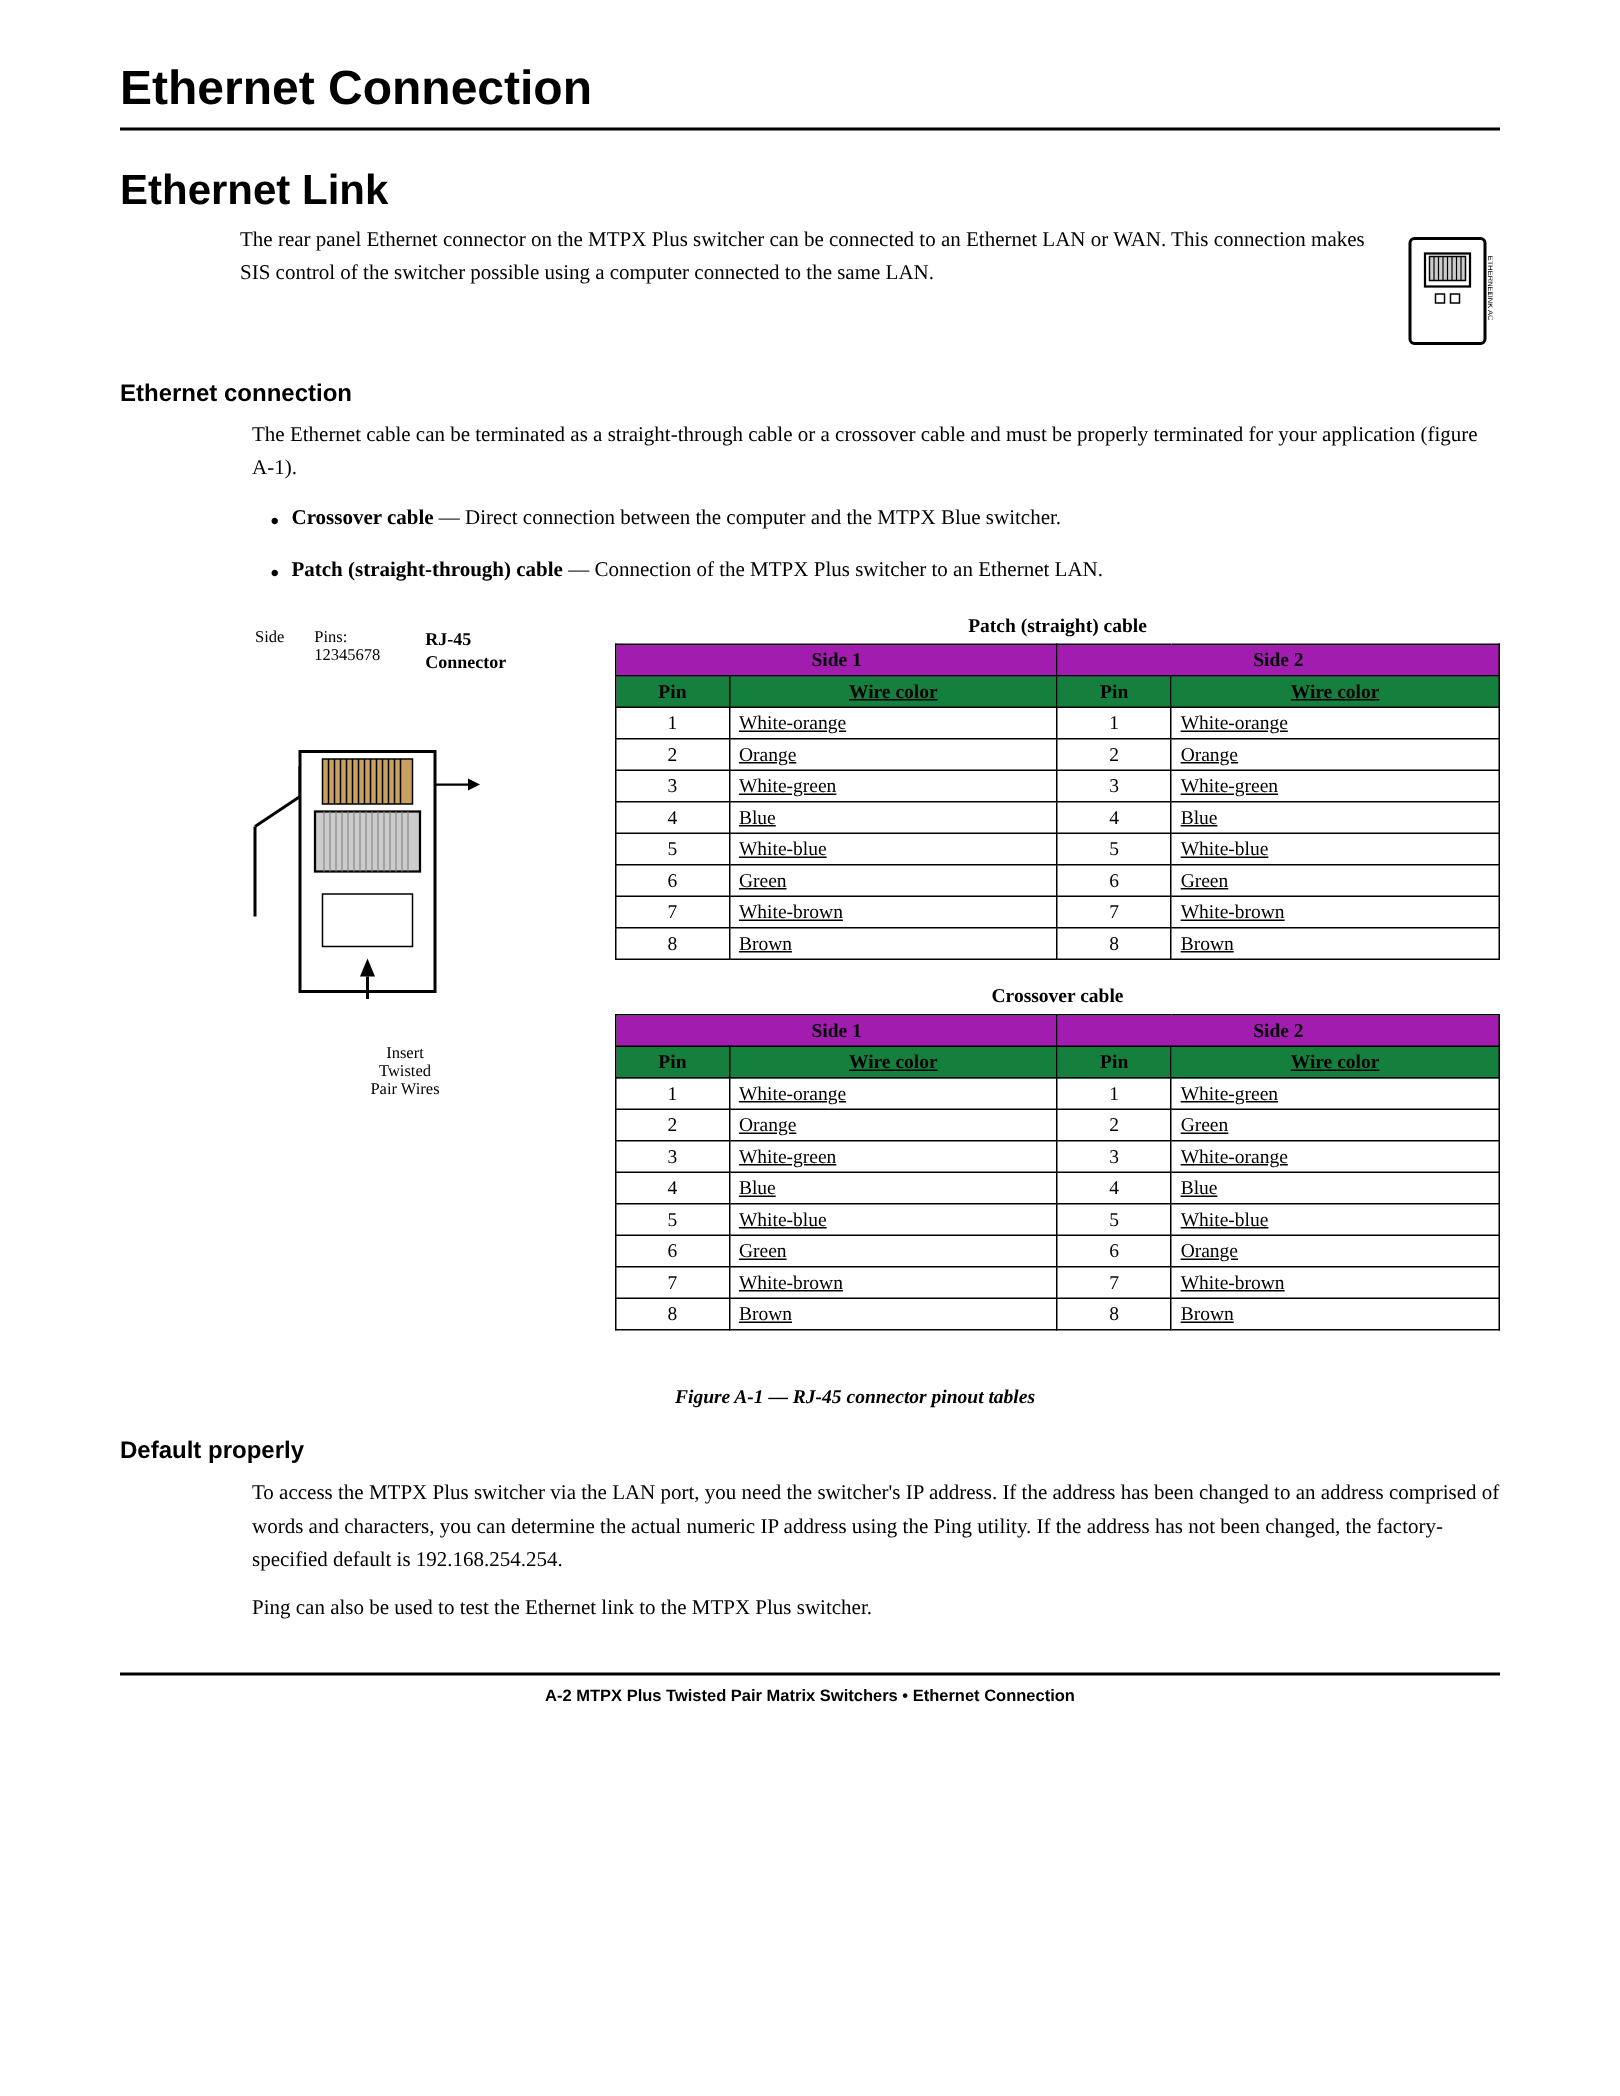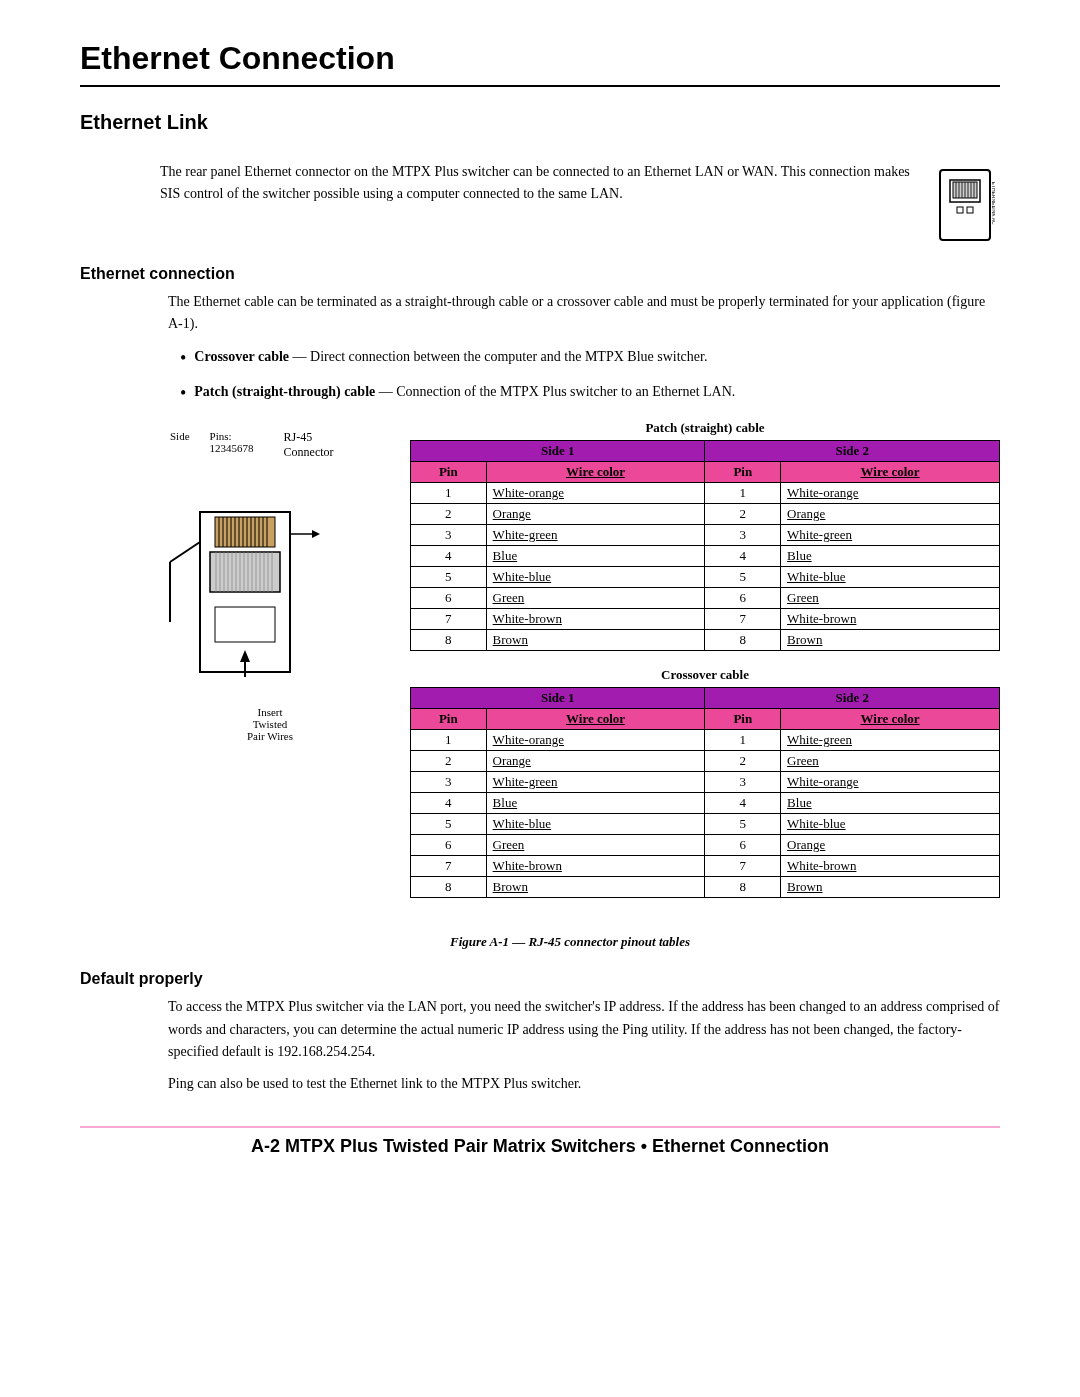--- a/index.html
+++ b/index.html
@@ -14,24 +14,24 @@
     }
     .page-title {
       font-size: 32px;
       font-weight: bold;
       font-family: Arial, Helvetica, sans-serif;
       border-bottom: 2px solid #000;
       padding-bottom: 8px;
       margin-bottom: 24px;
     }
     .section-heading {
-      font-size: 20px;
+      font-size: 28px;
       font-weight: bold;
       font-family: Arial, Helvetica, sans-serif;
-      margin-bottom: 27px;
+      margin-bottom: 7px;
     }
     .sub-heading {
       font-size: 16px;
       font-weight: bold;
       font-family: Arial, Helvetica, sans-serif;
       margin-bottom: 8px;
     }
     .intro-block {
       display: flex;
       gap: 20px;
@@ -106,47 +106,47 @@
       border-collapse: collapse;
       font-size: 13px;
       width: 100%;
     }
     table th, table td {
       border: 1px solid #000;
       padding: 2px 6px;
       text-align: left;
     }
     table th {
-      background: #ec4899;
+      background: #15803d;
       font-weight: bold;
       text-align: center;
     }
     .col-pin { width: 38px; text-align: center; }
     .col-wire { width: 110px; text-decoration: underline; }
     .side-header {
       text-align: center;
       font-weight: bold;
       background: #a21caf;
     }
     .figure-caption {
       font-style: italic;
       font-weight: bold;
       text-align: center;
       font-size: 13px;
       margin-bottom: 20px;
       margin-left: 60px;
     }
     .footer {
-      border-top: 2px solid #f9a8d4;
+      border-top: 2px solid #000000;
       padding-top: 8px;
       margin-top: 30px;
       display: flex;
       justify-content: center;
       font-weight: bold;
-      font-size: 18px;
+      font-size: 11px;
       font-family: Arial, Helvetica, sans-serif;
     }
     .insert-label {
       font-size: 11px;
       text-align: center;
       margin-top: 4px;
     }
   </style>
 </head>
 <body>
@@ -202,21 +202,21 @@
   </div>
 
   <div class="diagram-tables-row">
 
     <div class="diagram-area">
       <div style="width:100%; position:relative; padding-top:10px;">
         
         <div style="display:flex; gap:20px; font-size:11px; margin-bottom:2px; margin-left:30px;">
           <span>Side</span>
           <span><span>Pins:</span><br><span>12345678</span></span>
-          <span style="font-weight:normal; font-size:12px; white-space:pre-line; margin-left:10px;">RJ-45
+          <span style="font-weight:bold; font-size:12px; white-space:pre-line; margin-left:10px;">RJ-45
 Connector</span>
         </div>
         
         <svg viewBox="0 0 220 280" width="220" height="280" xmlns="http://www.w3.org/2000/svg">
 
           <line x1="30" y1="100" x2="60" y2="80" stroke="#000" stroke-width="2"></line>
           <line x1="30" y1="100" x2="30" y2="160" stroke="#000" stroke-width="2"></line>
           <line x1="60" y1="80" x2="60" y2="60" stroke="#000" stroke-width="2"></line>
 
           <rect x="60" y="50" width="90" height="160" fill="white" stroke="#000" stroke-width="2"></rect>

